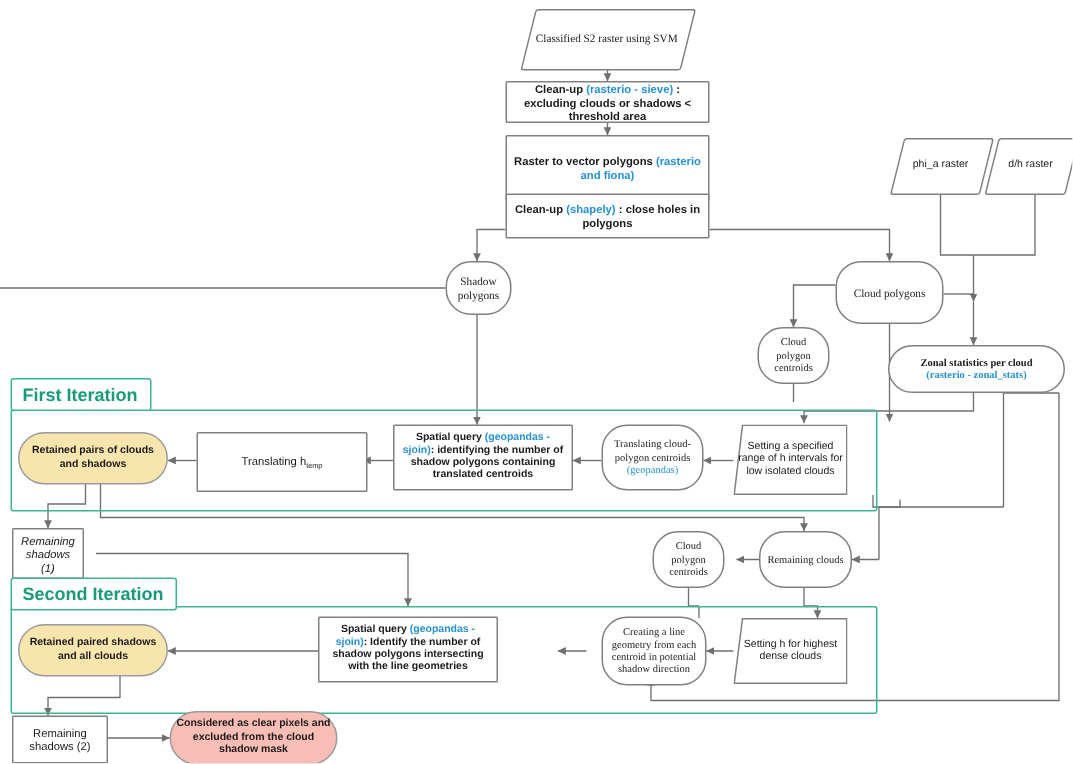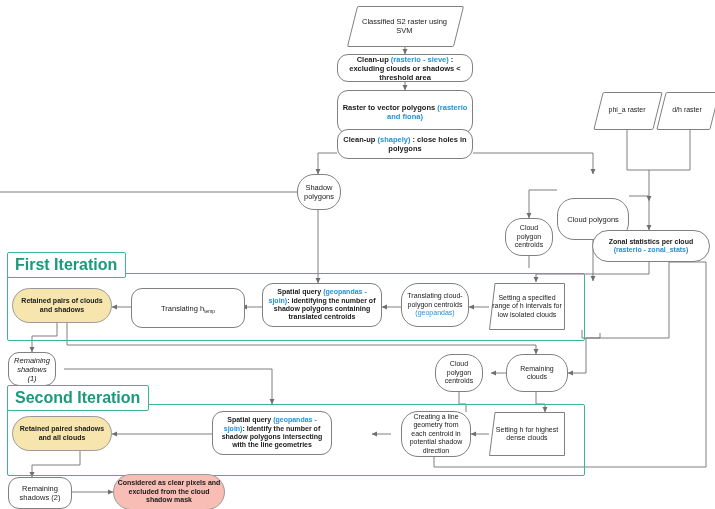--- a/index.html
+++ b/index.html
@@ -25,22 +25,22 @@
     align-items:center;
     justify-content:center;
     text-align:center;
     color:#1a1a1a;
     line-height:1.2;
     background:#ffffff;
     border:1px solid #808080;
     z-index:2;
   }
   .node .txt{display:block;padding:2px 3px;}
-  .rect{border-radius:11px;}
-  .rounded{border-radius:17px;}
+  .rect{border-radius:1px;}
+  .rounded{border-radius:17px;font-family:Liberation Serif, serif;}
   .pill{border-radius:60px;}
   .yellow{background:#f6e5ac;border:1px solid #9a9a9a;}
   .pink{background:#f8bdb4;border:1px solid #9a9a9a;}
   .para{
     border:none;background:transparent;
   }
   .para .shape{
     position:absolute;left:0;top:0;width:100%;height:100%;
     background:#fff;
     border:1px solid #808080;
@@ -62,21 +62,21 @@
     z-index:1;
     border-radius:2px;
   }
   .group-label{
     position:absolute;
     box-sizing:border-box;
     border:1px solid #3bb594;
     background:#ffffff;
     color:#199a7c;
     font-weight:bold;
-    font-size:16px;
+    font-size:12px;
     padding:3px 8px 3px 7px;
     z-index:3;
     border-radius:2px;
   }
   .f7{font-size:7px;}
   .f75{font-size:7.5px;}
   .b{font-weight:bold;}
   sub{font-size:0.65em;vertical-align:baseline;position:relative;top:2px;}
 </style>
 </head>
@@ -168,21 +168,21 @@
       <path d="M669,262 L706,262"></path>
     </g>
   </svg>
 
   <div class="group" style="left:7px;top:273px;width:578px;height:68px;"></div>
   <div class="group-label" style="left:7px;top:252px;">First Iteration</div>
 
   <div class="group" style="left:7px;top:404px;width:578px;height:72px;"></div>
   <div class="group-label" style="left:7px;top:385px;">Second Iteration</div>
 
-  <div class="node para f75" style="left:352px;top:6px;width:105px;height:39px;">
+  <div class="node para f75" style="left:352px;top:6px;width:105px;height:39px;font-family:Liberation Serif, serif;">
     <span class="shape"></span>
     <span class="txt">Classified S2 raster using SVM</span>
   </div>
 
   <div class="node rect f75 b" style="left:337px;top:54px;width:136px;height:28px;">
     <span class="txt"><span>Clean-up </span><span class="lib">(rasterio - sieve)</span><span> : excluding clouds or shadows &lt; threshold area</span></span>
   </div>
 
   <div class="node rect f75 b" style="left:337px;top:90px;width:136px;height:44px;">
     <span class="txt"><span>Raster to vector polygons </span><span class="lib">(rasterio and fiona)</span></span>
@@ -199,21 +199,21 @@
 
   <div class="node para f7" style="left:661px;top:92px;width:52px;height:36px;">
     <span class="shape"></span>
     <span class="txt">d/h raster</span>
   </div>
 
   <div class="node rounded f75" style="left:297px;top:174px;width:44px;height:36px;">
     <span class="txt">Shadow polygons</span>
   </div>
 
-  <div class="node rounded f75" style="left:557px;top:174px;width:72px;height:42px;margin-top:24px;">
+  <div class="node rounded f75" style="left:557px;top:174px;width:72px;height:42px;">
     <span class="txt">Cloud polygons</span>
   </div>
 
   <div class="node rounded f7" style="left:505px;top:218px;width:48px;height:38px;">
     <span class="txt">Cloud polygon centroids</span>
   </div>
 
   <div class="node rounded f7 b" style="left:592px;top:230px;width:118px;height:32px;">
     <span class="txt"><span>Zonal statistics per cloud</span><br><span class="lib">(rasterio - zonal_stats)</span></span>
   </div>

